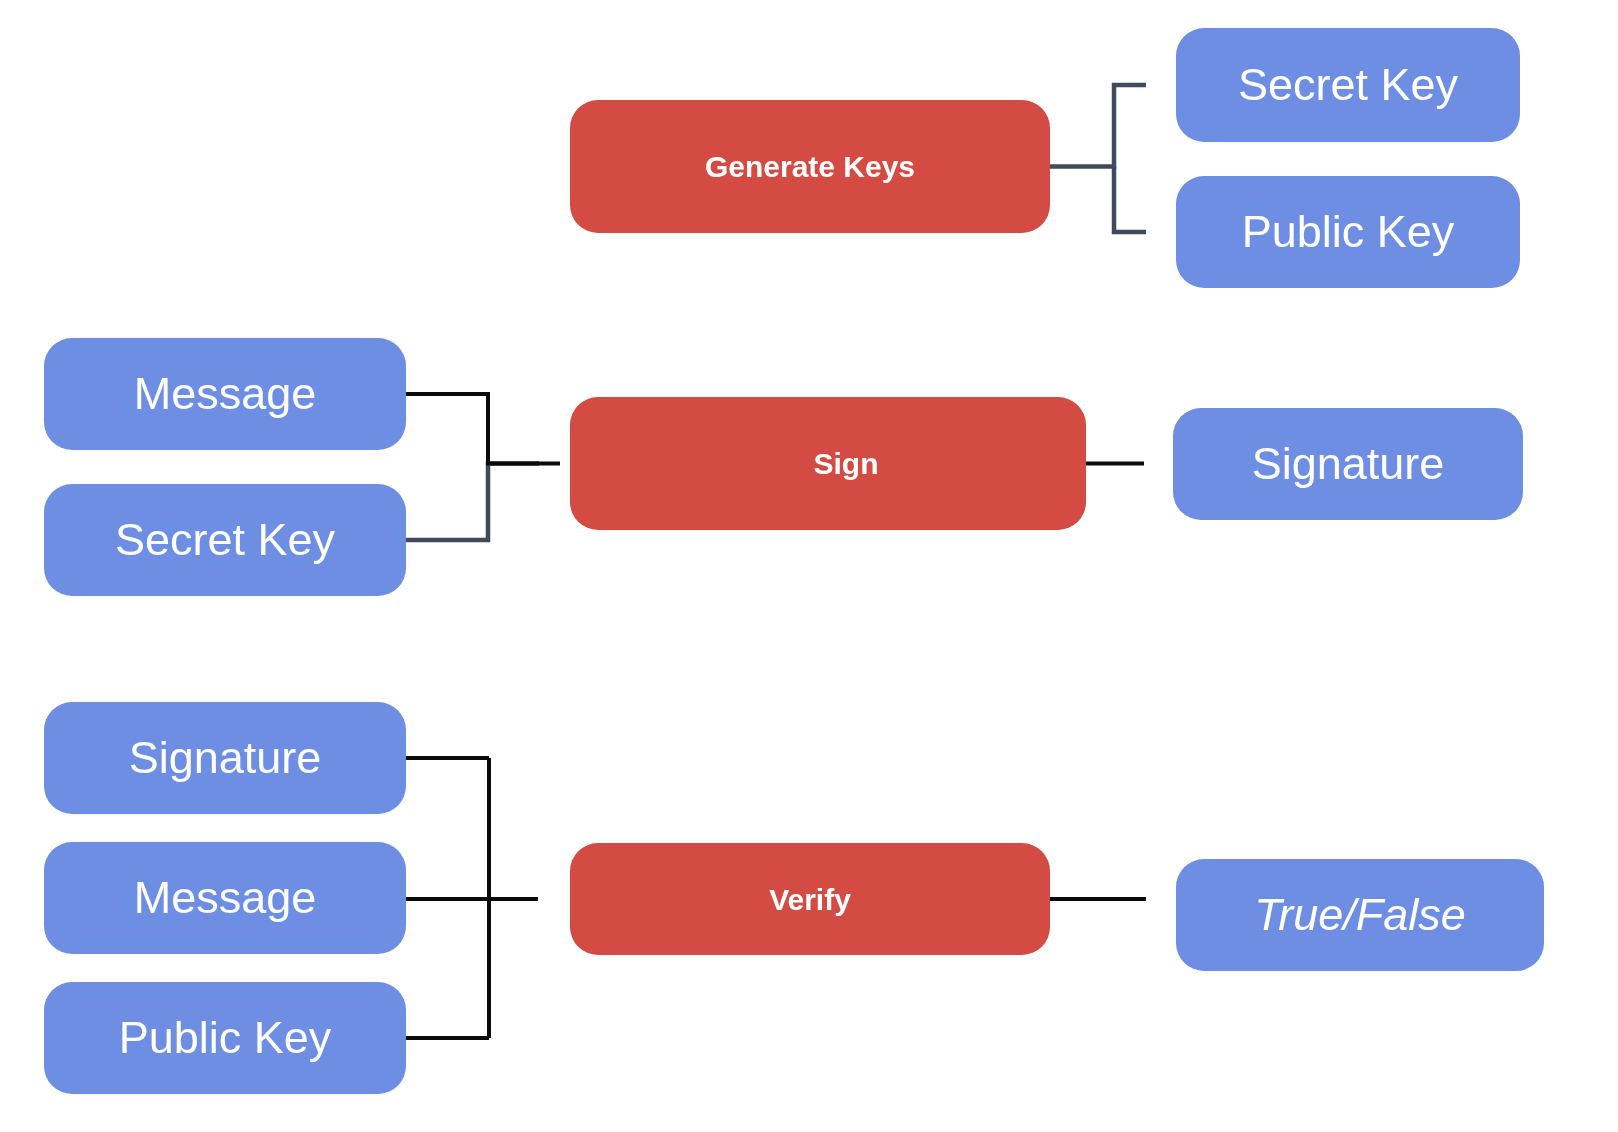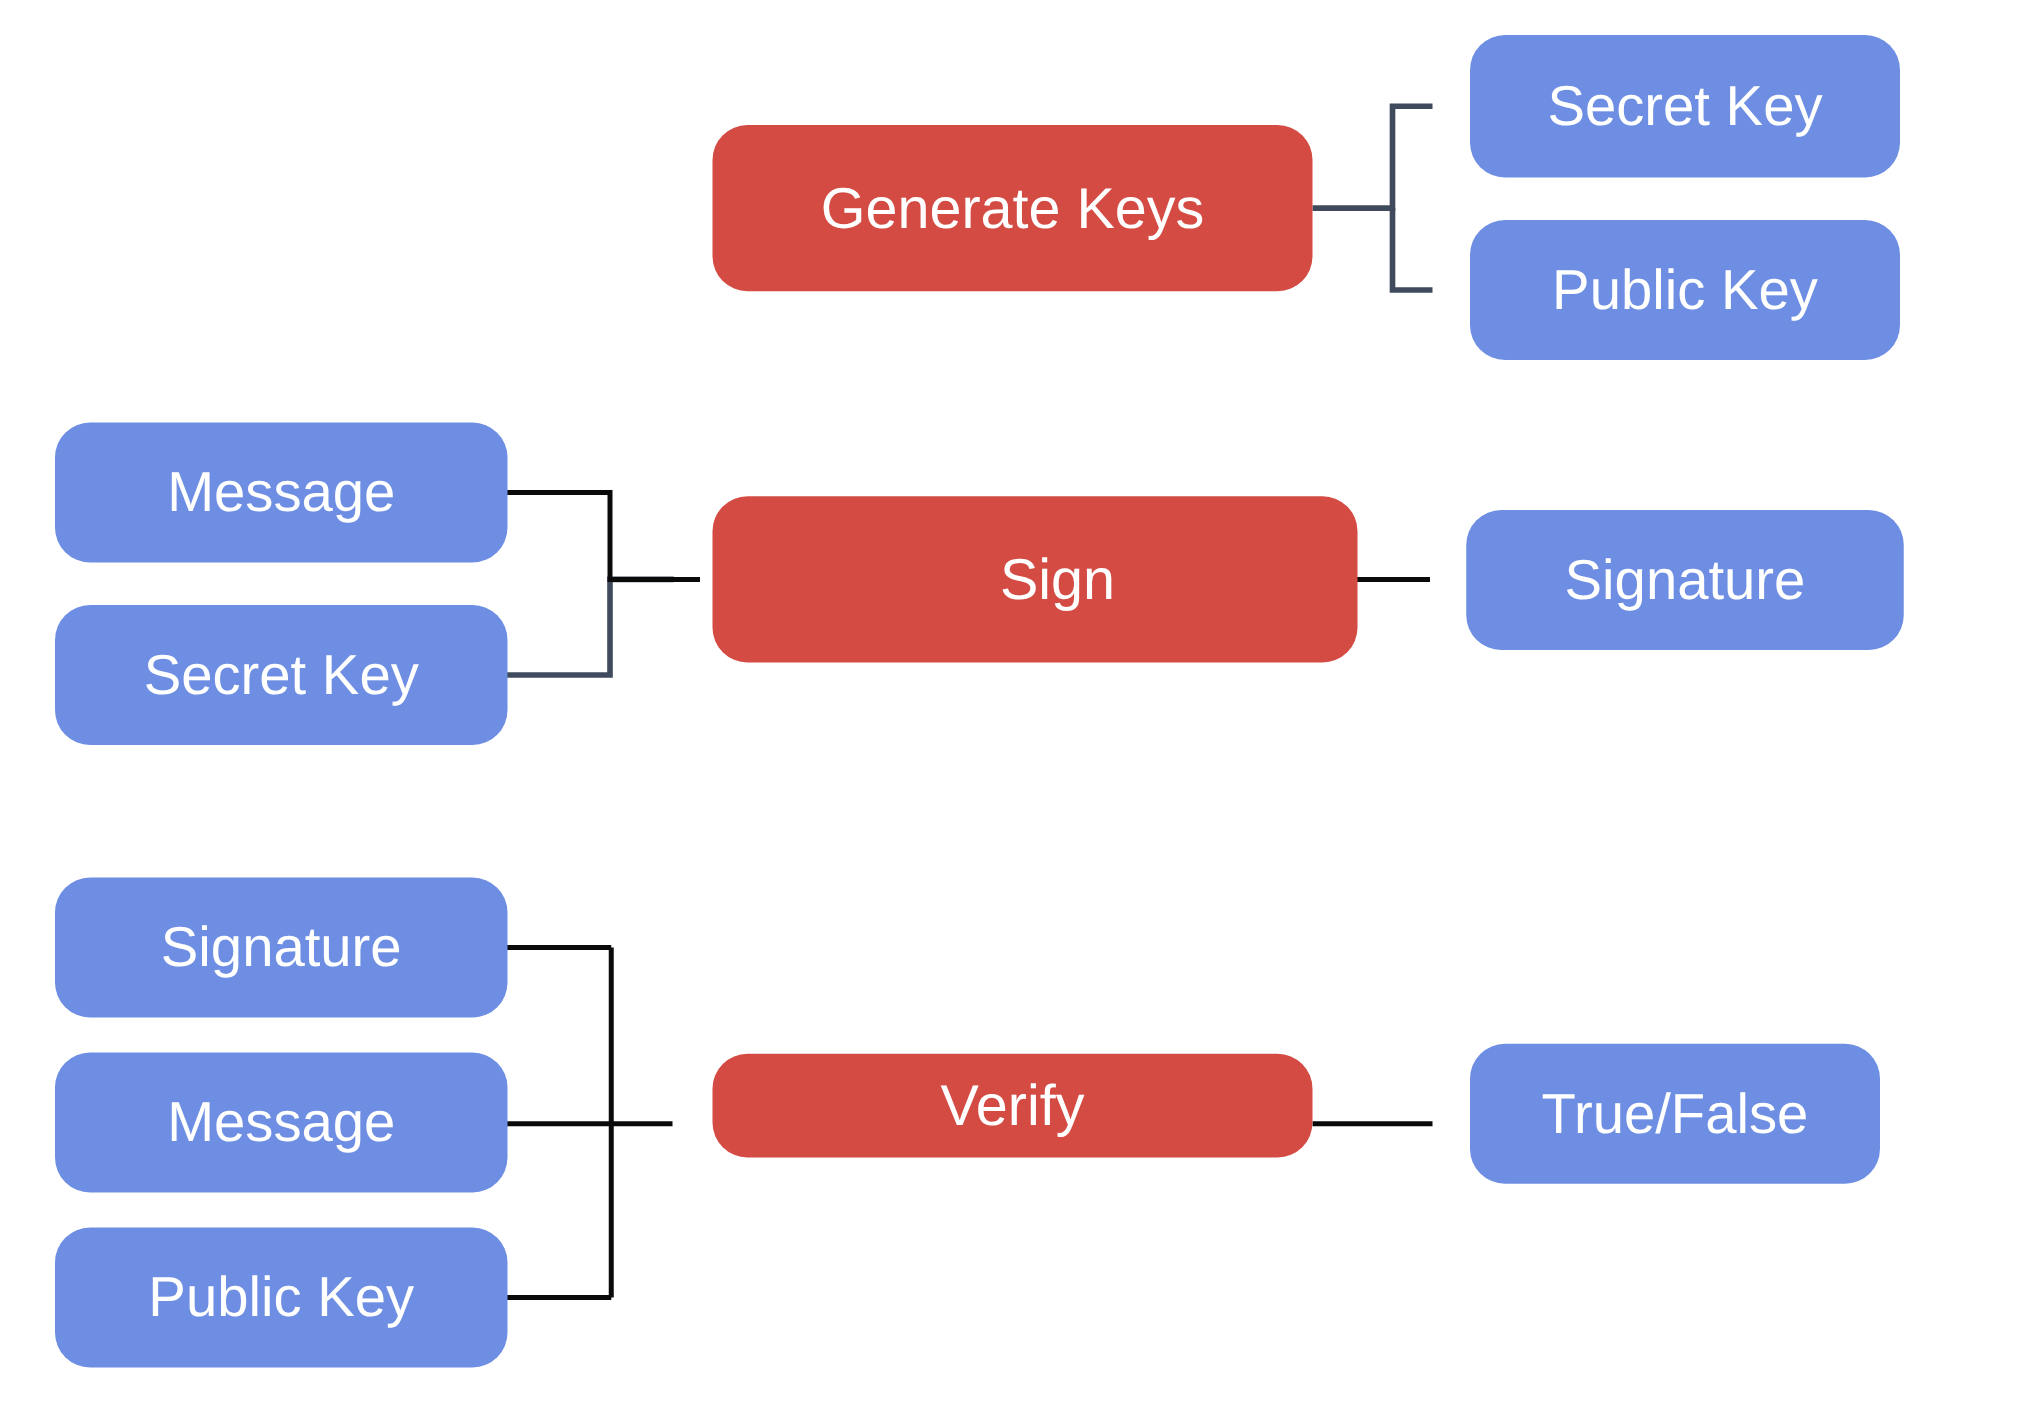--- a/index.html
+++ b/index.html
@@ -46,41 +46,41 @@
     text-align: left;
     line-height: 1.1;
   }
   .node.data {
     background: var(--data-fill, #6d8ee2);
     font-size: 45px;
     font-weight: 400;
   }
   .node.op {
     background: var(--operation-fill, #d34b43);
-    font-size: 46px;
-    font-weight: 400;
+    font-size: 30px;
+    font-weight: 700;
   }
 
   
   .n-genkeys { left: 570px; top: 100px; width: 480px; height: 133px; }
   .n-sk-out  { left: 1176px; top: 28px;  width: 344px; height: 114px; }
   .n-pk-out  { left: 1176px; top: 176px; width: 344px; height: 112px; }
 
   
   .n-msg-sign { left: 44px; top: 338px; width: 362px; height: 112px; }
   .n-sk-sign  { left: 44px; top: 484px; width: 362px; height: 112px; }
   .n-sign     { left: 570px; top: 397px; width: 480px; height: 133px; padding-left: 36px; }
   .n-sig-out  { left: 1173px; top: 408px; width: 350px; height: 112px; }
 
   
   .n-sig-ver { left: 44px; top: 702px; width: 362px; height: 112px; }
   .n-msg-ver { left: 44px; top: 842px; width: 362px; height: 112px; }
   .n-pk-ver  { left: 44px; top: 982px; width: 362px; height: 112px; }
-  .n-verify  { left: 570px; top: 843px; width: 480px; height: 83px; }
-  .n-tf      { left: 1176px; top: 835px; width: 328px; height: 112px; }
+  .n-verify  { left: 570px; top: 843px; width: 480px; height: 112px; }
+  .n-tf      { left: 1176px; top: 859px; width: 368px; height: 112px; font-style: italic; }
 </style>
 </head>
 <body>
 
 <div class="canvas">
 
   <svg class="connectors" viewBox="0 0 1618 1132" xmlns="http://www.w3.org/2000/svg">
     <defs>
       <marker id="arrowBlack" markerUnits="userSpaceOnUse" markerWidth="28" markerHeight="22" refX="0" refY="11" orient="auto">
         <path class="head-black" d="M0,1 L27,11 L0,21 Z"></path>

